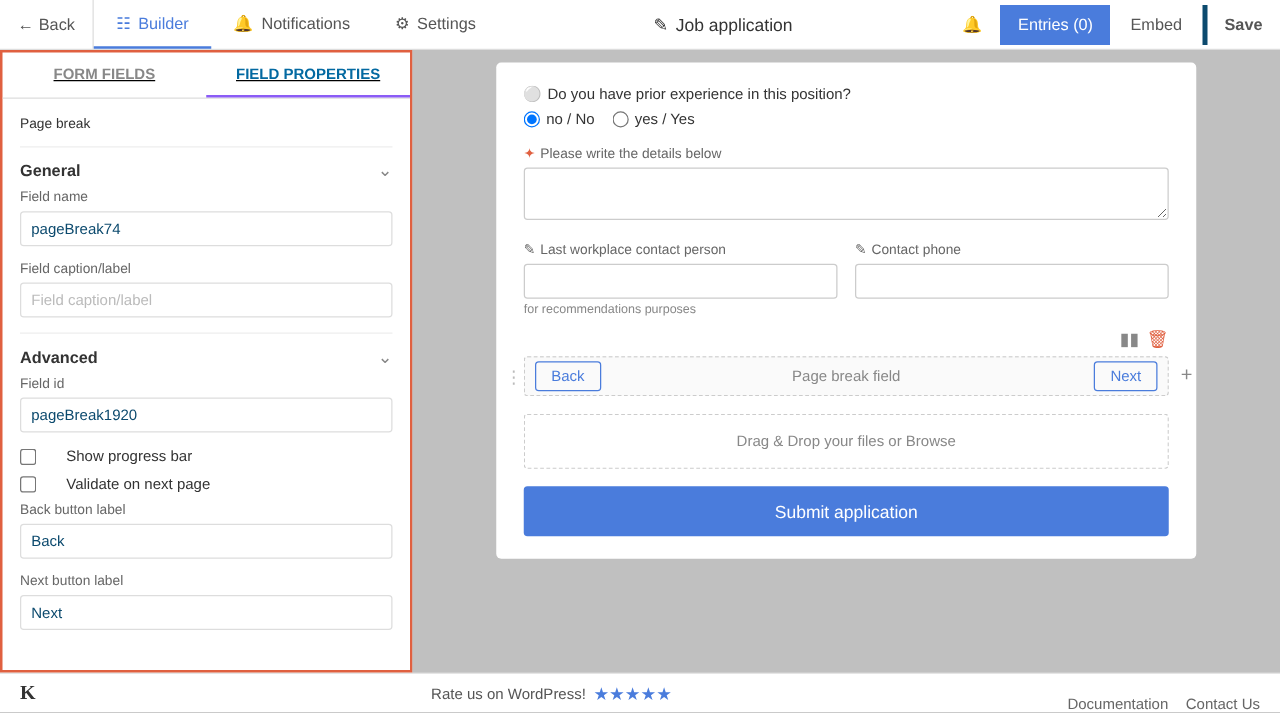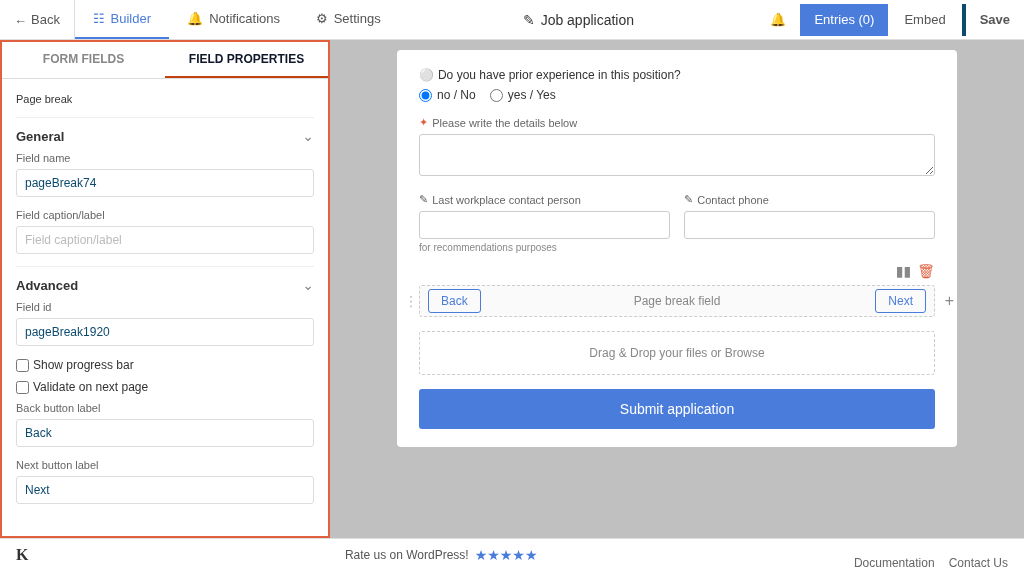--- a/index.html
+++ b/index.html
@@ -36,48 +36,48 @@
     .main-layout {
       display: flex; height: calc(570px - 40px - 32px);
     }
 
     
     .left-panel {
       width: 330px; background: #fff; border: 2px solid #e06040;
       overflow-y: auto; flex-shrink: 0;
     }
     .panel-tabs {
-      display: flex; border-bottom: 1px solid #ddd;
+      display: flex; border-bottom: 1px solid #ddd; text-decoration: underline;
     }
     .panel-tab {
       flex: 1; padding: 10px 0; text-align: center; font-size: 12px;
       font-weight: 600; cursor: pointer; color: #888; border-bottom: 2px solid transparent;
     }
-    .panel-tab.active { color: #0f172a; border-bottom: 2px solid #c2410c; }
+    .panel-tab.active { color: #0369a1; border-bottom: 2px solid #8b5cf6; }
 
     .panel-body { padding: 10px 14px; }
     .page-break-title { font-size: 11px; font-weight: 500; color: #333; margin-bottom: 12px; padding-top: 4px; }
 
     .section-header {
       display: flex; align-items: center; justify-content: space-between;
       padding: 10px 0 8px; border-top: 1px solid #eee; margin-top: 4px;
     }
     .section-title { font-size: 13px; font-weight: 600; color: #333; }
     .chevron { font-size: 14px; color: #888; cursor: pointer; }
 
     .field-group { margin-bottom: 12px; }
     .field-label { font-size: 11px; color: #666; margin-bottom: 5px; }
     .field-input {
       width: 100%; border: 1px solid #ddd; border-radius: 3px;
       padding: 6px 8px; font-size: 12px; color: #0c4a6e; background: #fff; outline: none;
     }
     .field-input::placeholder { color: #bbb; }
 
     .checkbox-row {
-      display: flex; align-items: center; gap: 4px; margin: 8px 0; font-size: 12px; color: #333;
+      display: flex; align-items: center; gap: 24px; margin: 8px 0; font-size: 12px; color: #333;
     }
     .checkbox-row input[type=checkbox] { cursor: pointer; }
 
     
     .right-area {
       flex: 1; background: #c0c0c0; padding: 10px 20px; overflow-y: auto;
     }
     .form-preview {
       background: #fff; border-radius: 4px; padding: 18px 22px;
       max-width: 560px; margin: 0 auto;

